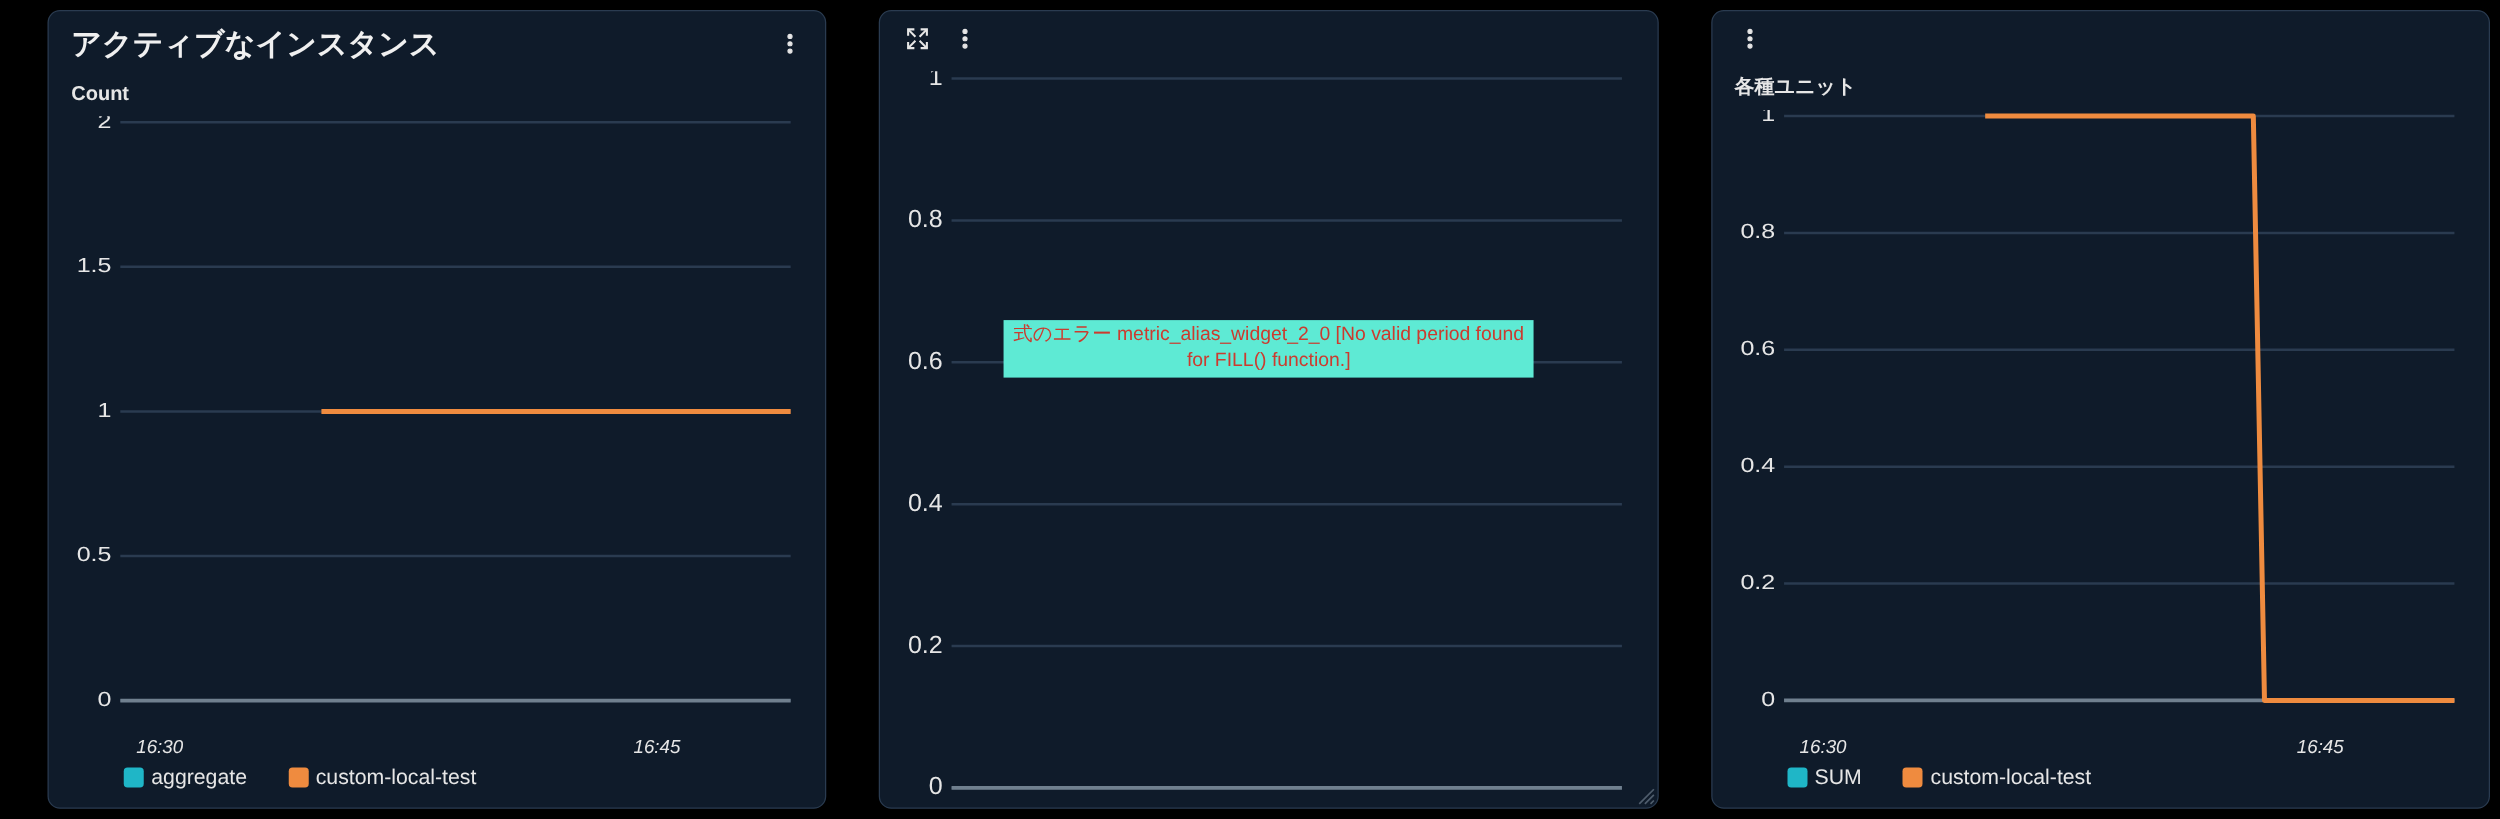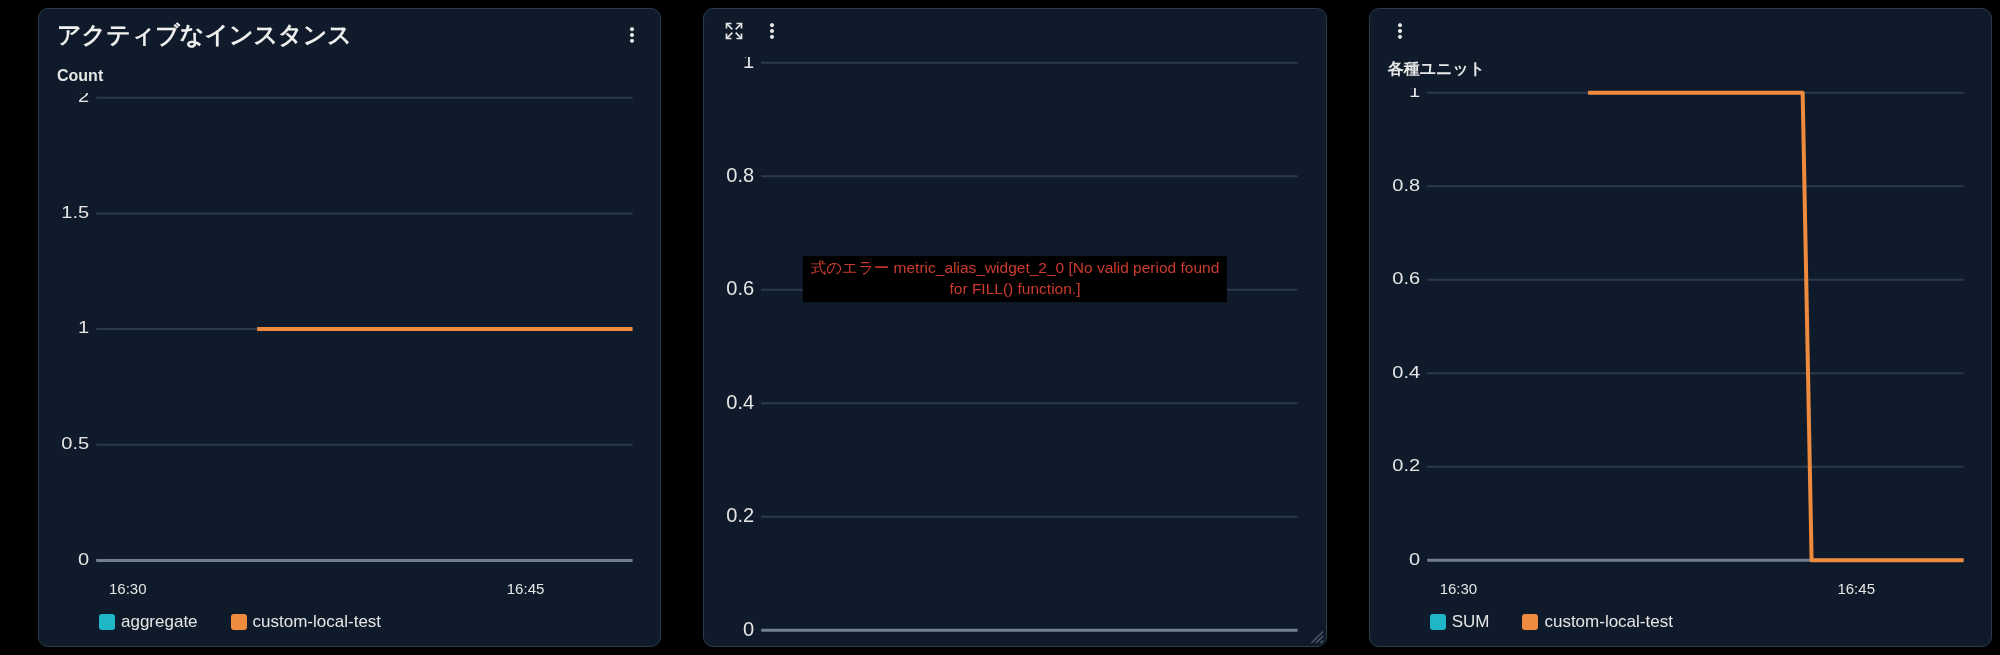--- a/index.html
+++ b/index.html
@@ -74,21 +74,22 @@
   .plot {
     position: absolute;
     top: 0; left: 0;
     width: 100%; height: 100%;
   }
   .x-ticks {
     display: flex;
     height: 36px;
     padding-left: 54px;
     padding-right: 8px;
-    align-items: center;
+    align-items: flex-end;
+    font-style: italic;
   }
   .x-ticks.center-mode { justify-content: space-around; }
   .x-ticks.spread-mode { justify-content: space-between; padding-right: 100px; }
   .x-tick { font-size: 15px; color: #e6e6e6; }
   .legend {
     display: flex;
     gap: 33px;
     align-items: center;
     padding: 6px 4px 10px 44px;
   }
@@ -102,21 +103,21 @@
   .swatch {
     width: 16px; height: 16px;
     border-radius: 3px;
   }
   .error-overlay {
     position: absolute;
     left: 50%; top: 38%;
     transform: translate(-50%, -50%);
     text-align: center;
     color: #cc3b2f;
-    background: #000000;
+    background: #5eead4;
     font-size: 15.5px;
     line-height: 1.35;
     width: 72%;
     padding: 2px 4px;
   }
   .resize-handle {
     position: absolute;
     right: 2px; bottom: 2px;
     width: 18px; height: 18px;
     opacity: 0.6;

